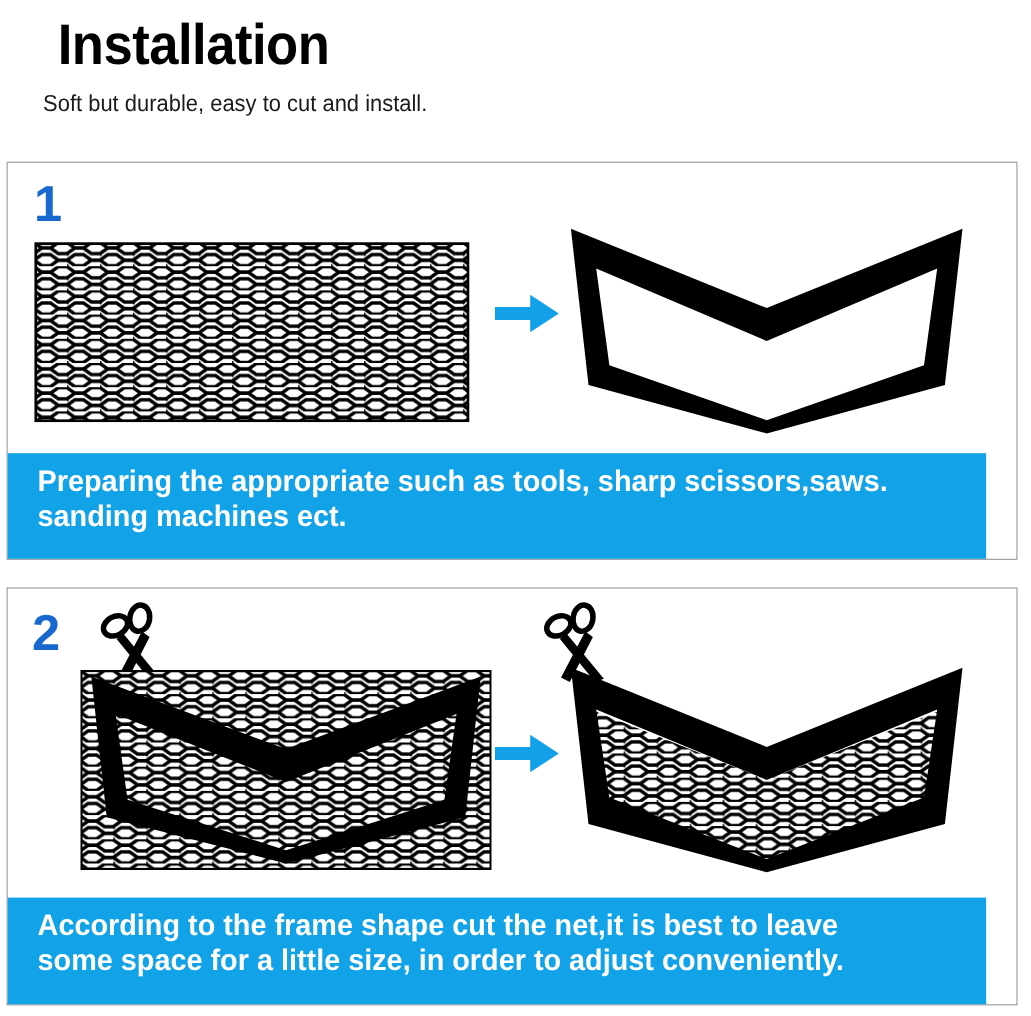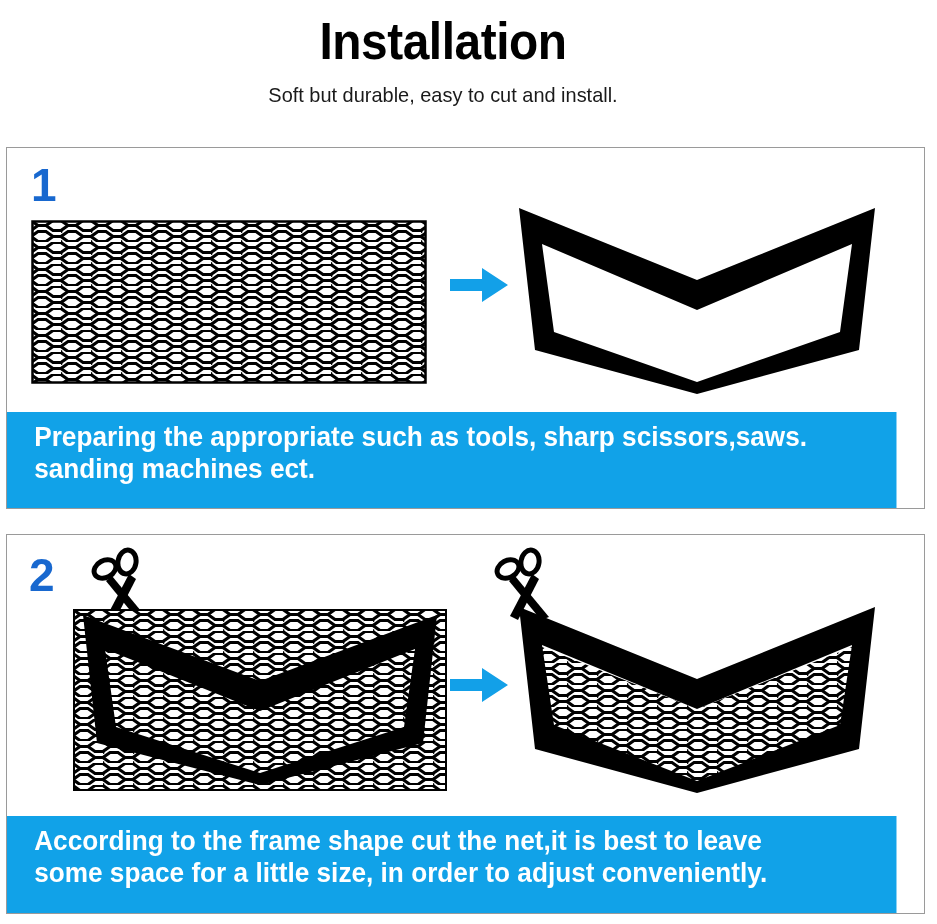--- a/index.html
+++ b/index.html
@@ -20,21 +20,22 @@
     background: #ffffff;
   }
 
   
   .header {
     position: absolute;
     left: 0;
     top: 0;
     width: 886px;
     height: 140px;
-    text-align: center;
+    text-align: left;
+    padding-left: 17px;
   }
   .title {
     margin: 0;
     padding-top: 14px;
     font-family: "Liberation Sans Narrow", "Liberation Sans", sans-serif;
     font-size: 52px;
     font-weight: bold;
     line-height: 1.05;
     color: #000000;
     letter-spacing: -0.5px;

